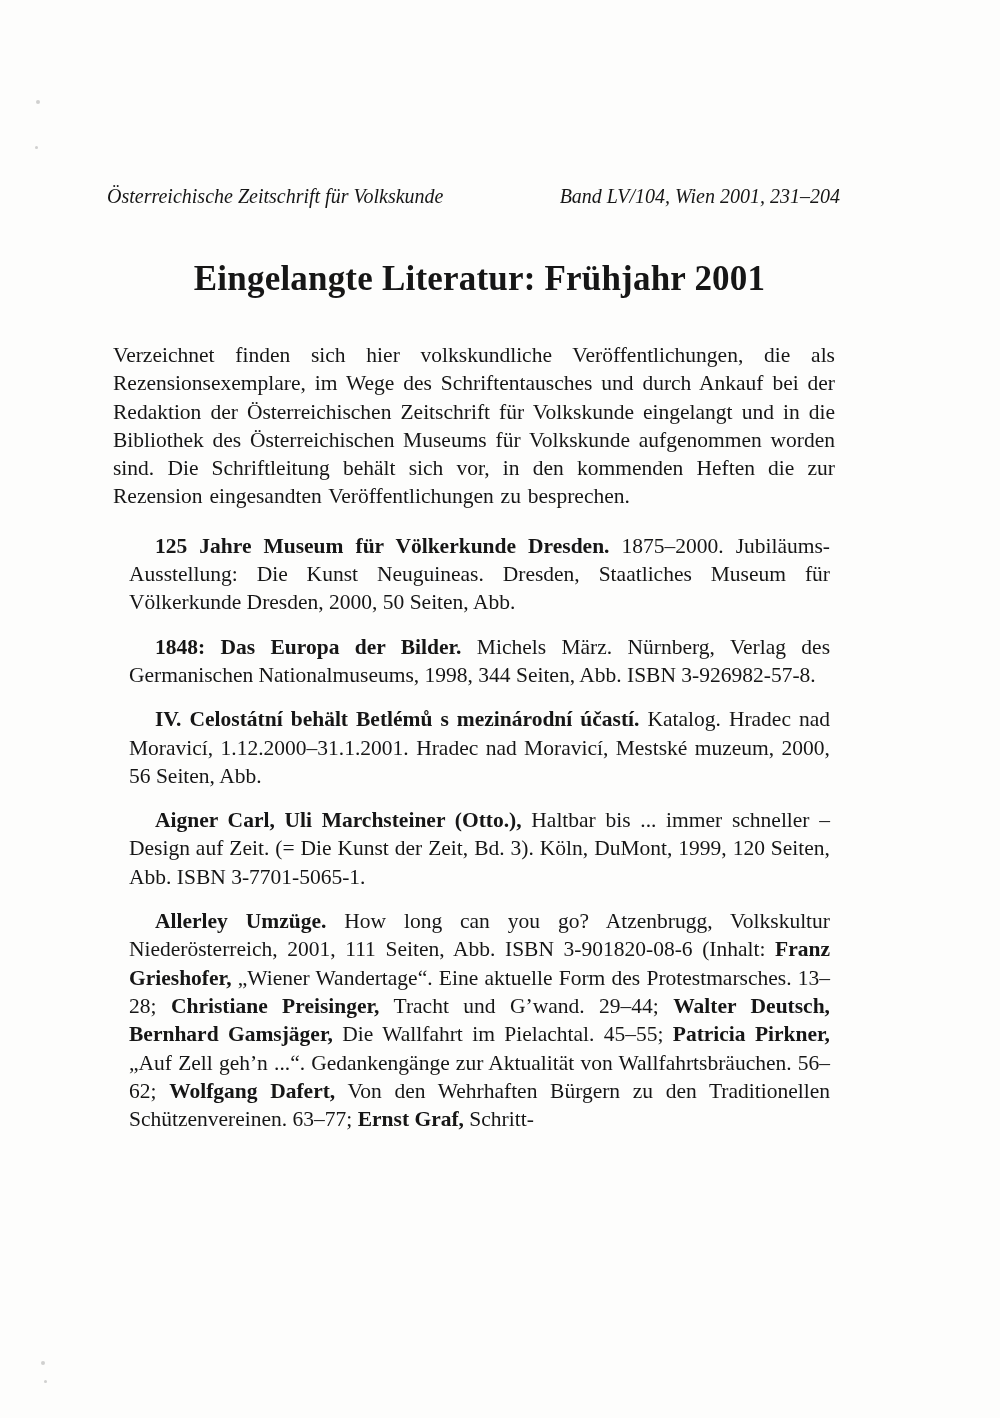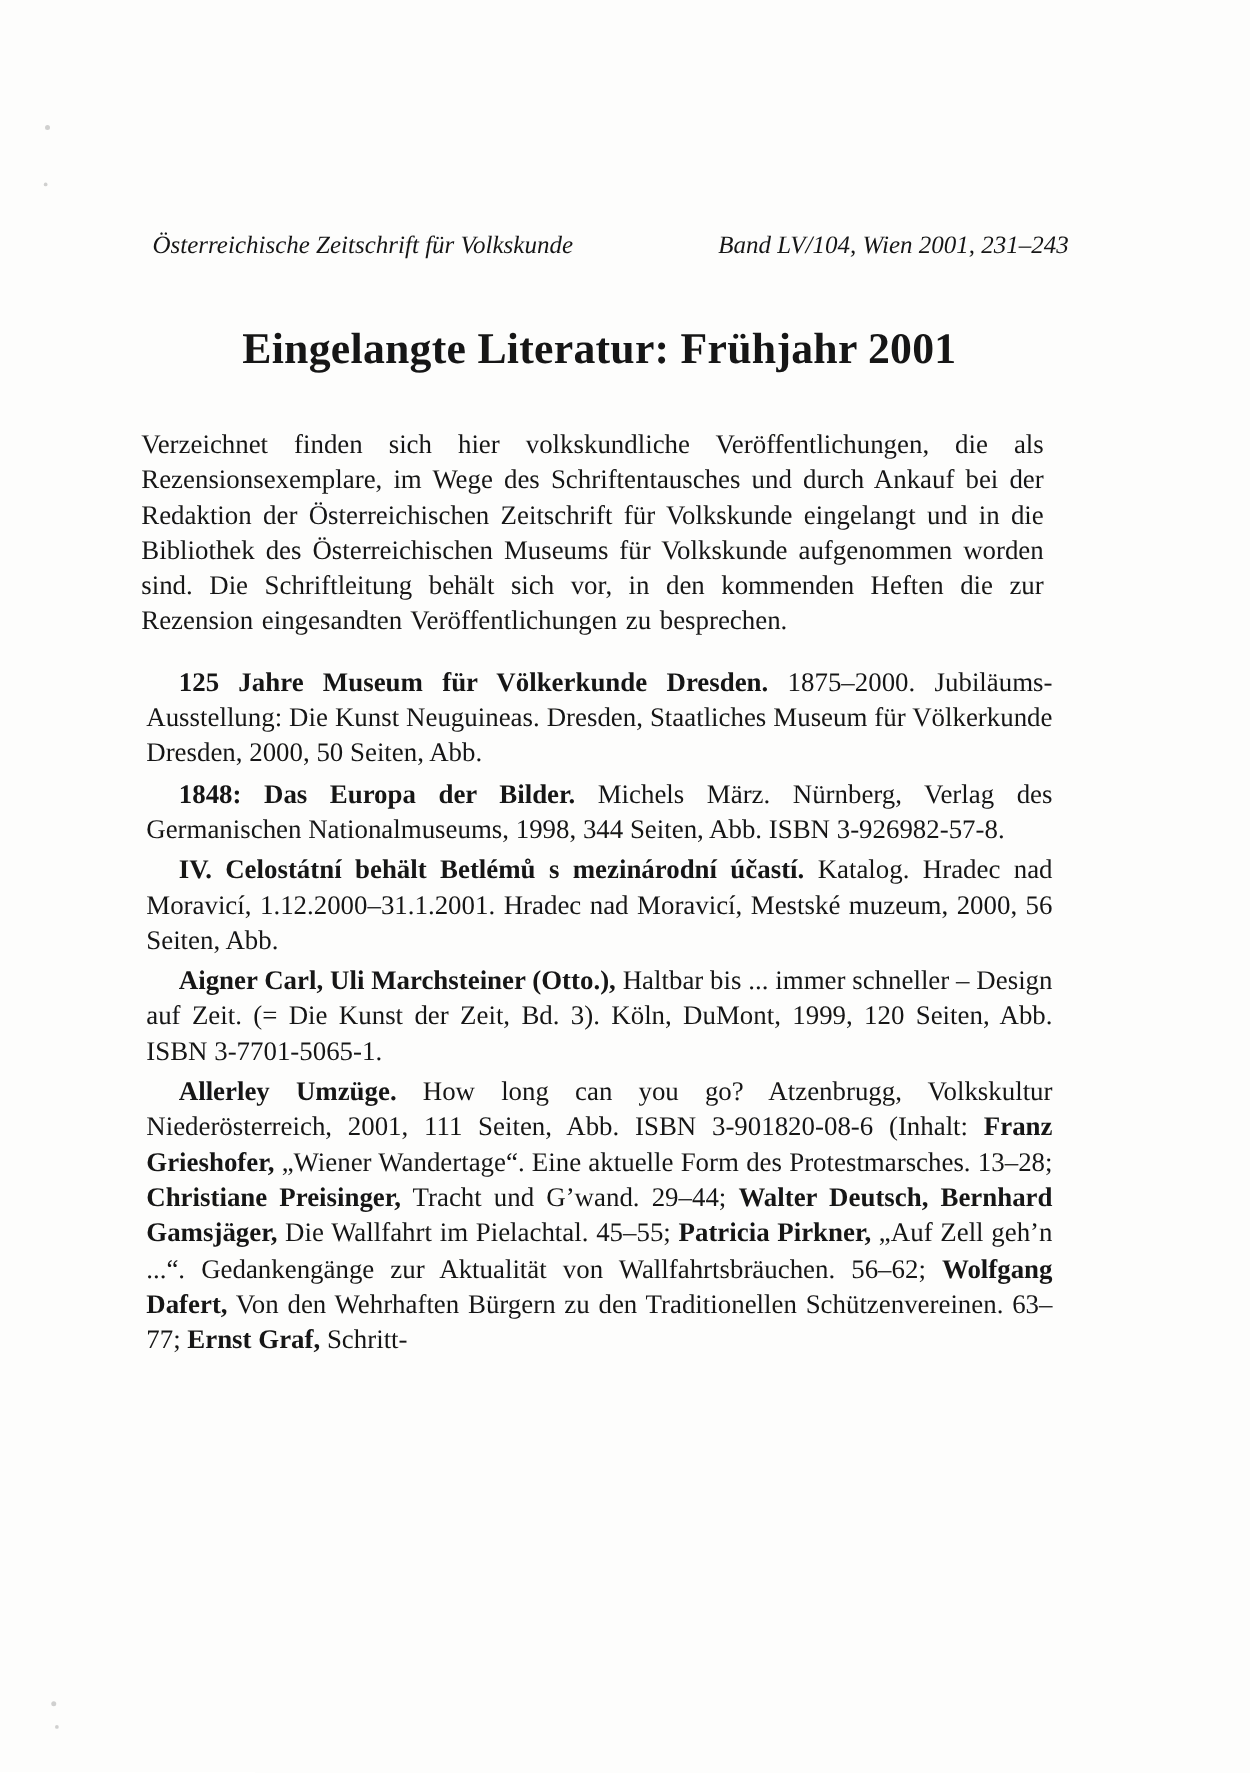--- a/index.html
+++ b/index.html
@@ -11,21 +11,21 @@
     position: relative;
     width: 1000px;
     height: 1418px;
     background: #fdfdfc;
     overflow: hidden;
     font-family: "Liberation Serif", "DejaVu Serif", serif;
     color: #161616;
   }
   .header {
     position: absolute;
-    left: 122px;
+    left: 107px;
     top: 184px;
     width: 733px;
     display: flex;
     justify-content: space-between;
     font-style: italic;
     font-size: 20px;
     line-height: 24px;
     white-space: nowrap;
   }
   .title {
@@ -47,21 +47,21 @@
     width: 733px;
     font-size: 21.5px;
     line-height: 28.3px;
     text-align: justify;
   }
   .intro {
     margin: 0 11px 21px 0;
     word-spacing: 1.5px;
   }
   .entries p.entry {
-    margin: 4px;
+    margin: 16px;
     text-indent: 26px;
   }
   .entries p.entry b {
     font-weight: bold;
   }
   .speck {
     position: absolute;
     background: #9a9a9a;
     opacity: 0.45;
     border-radius: 50%;
@@ -71,21 +71,21 @@
   .speck.s3 { left: 41px;  top: 1361px; width: 4px; height: 4px; }
   .speck.s4 { left: 44px;  top: 1380px; width: 3px; height: 3px; }
 </style>
 </head>
 <body>
 
 <div class="page">
 
   <div class="header">
     <span class="hl">Österreichische Zeitschrift für Volkskunde</span>
-    <span class="hr">Band LV/104, Wien 2001, 231–243</span>
+    <span class="hr">Band LV/104, Wien 2001, 231–204</span>
   </div>
 
   <h1 class="title">Eingelangte Literatur: Frühjahr 2001</h1>
 
   <div class="body">
     <p class="intro">Verzeichnet finden sich hier volkskundliche Veröffentlichungen, die als Rezensionsexemplare, im Wege des Schriftentausches und durch Ankauf bei der Redaktion der Österreichischen Zeitschrift für Volkskunde eingelangt und in die Bibliothek des Österreichischen Museums für Volkskunde aufgenommen worden sind. Die Schriftleitung behält sich vor, in den kommenden Heften die zur Rezension eingesandten Veröffentlichungen zu besprechen.</p>
     <div class="entries">
         <p class="entry"><b>125 Jahre Museum für Völkerkunde Dresden.</b><span> 1875–2000. Jubiläums-Ausstellung: Die Kunst Neuguineas. Dresden, Staatliches Museum für Völkerkunde Dresden, 2000, 50 Seiten, Abb.</span></p>
         <p class="entry"><b>1848: Das Europa der Bilder.</b><span> Michels März. Nürnberg, Verlag des Germanischen Nationalmuseums, 1998, 344 Seiten, Abb. ISBN 3-926982-57-8.</span></p>
         <p class="entry"><b>IV. Celostátní behält Betlémů s mezinárodní účastí.</b><span> Katalog. Hradec nad Moravicí, 1.12.2000–31.1.2001. Hradec nad Moravicí, Mestské muzeum, 2000, 56 Seiten, Abb.</span></p>

